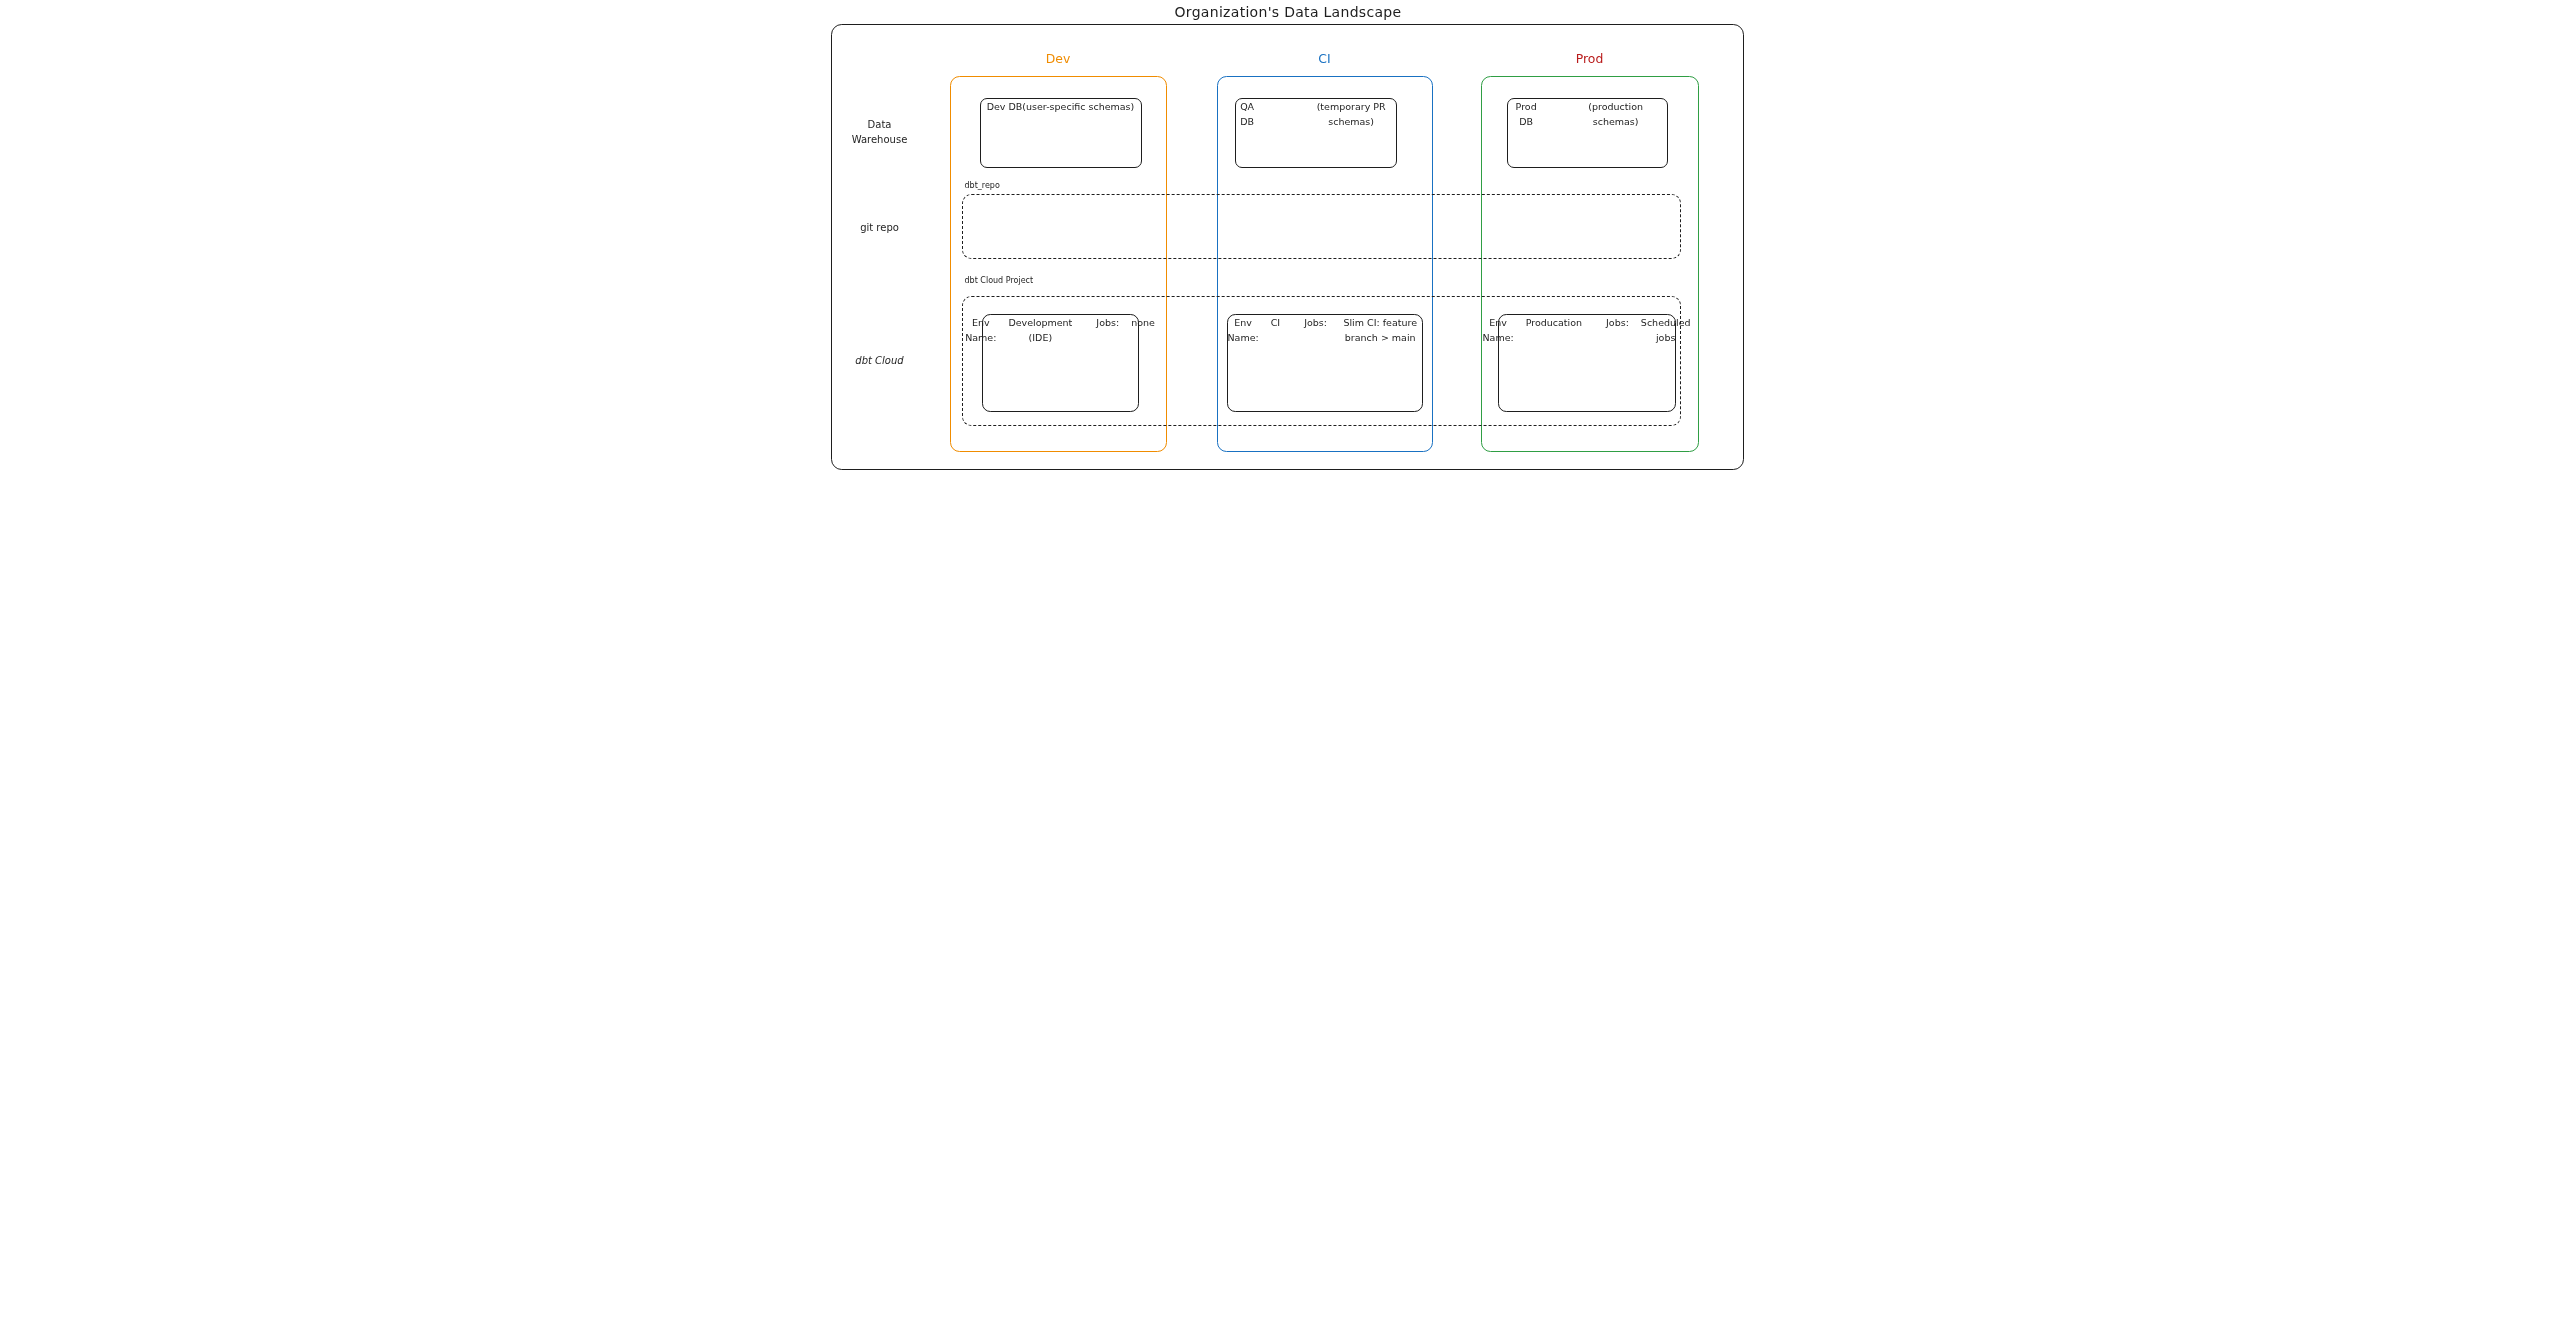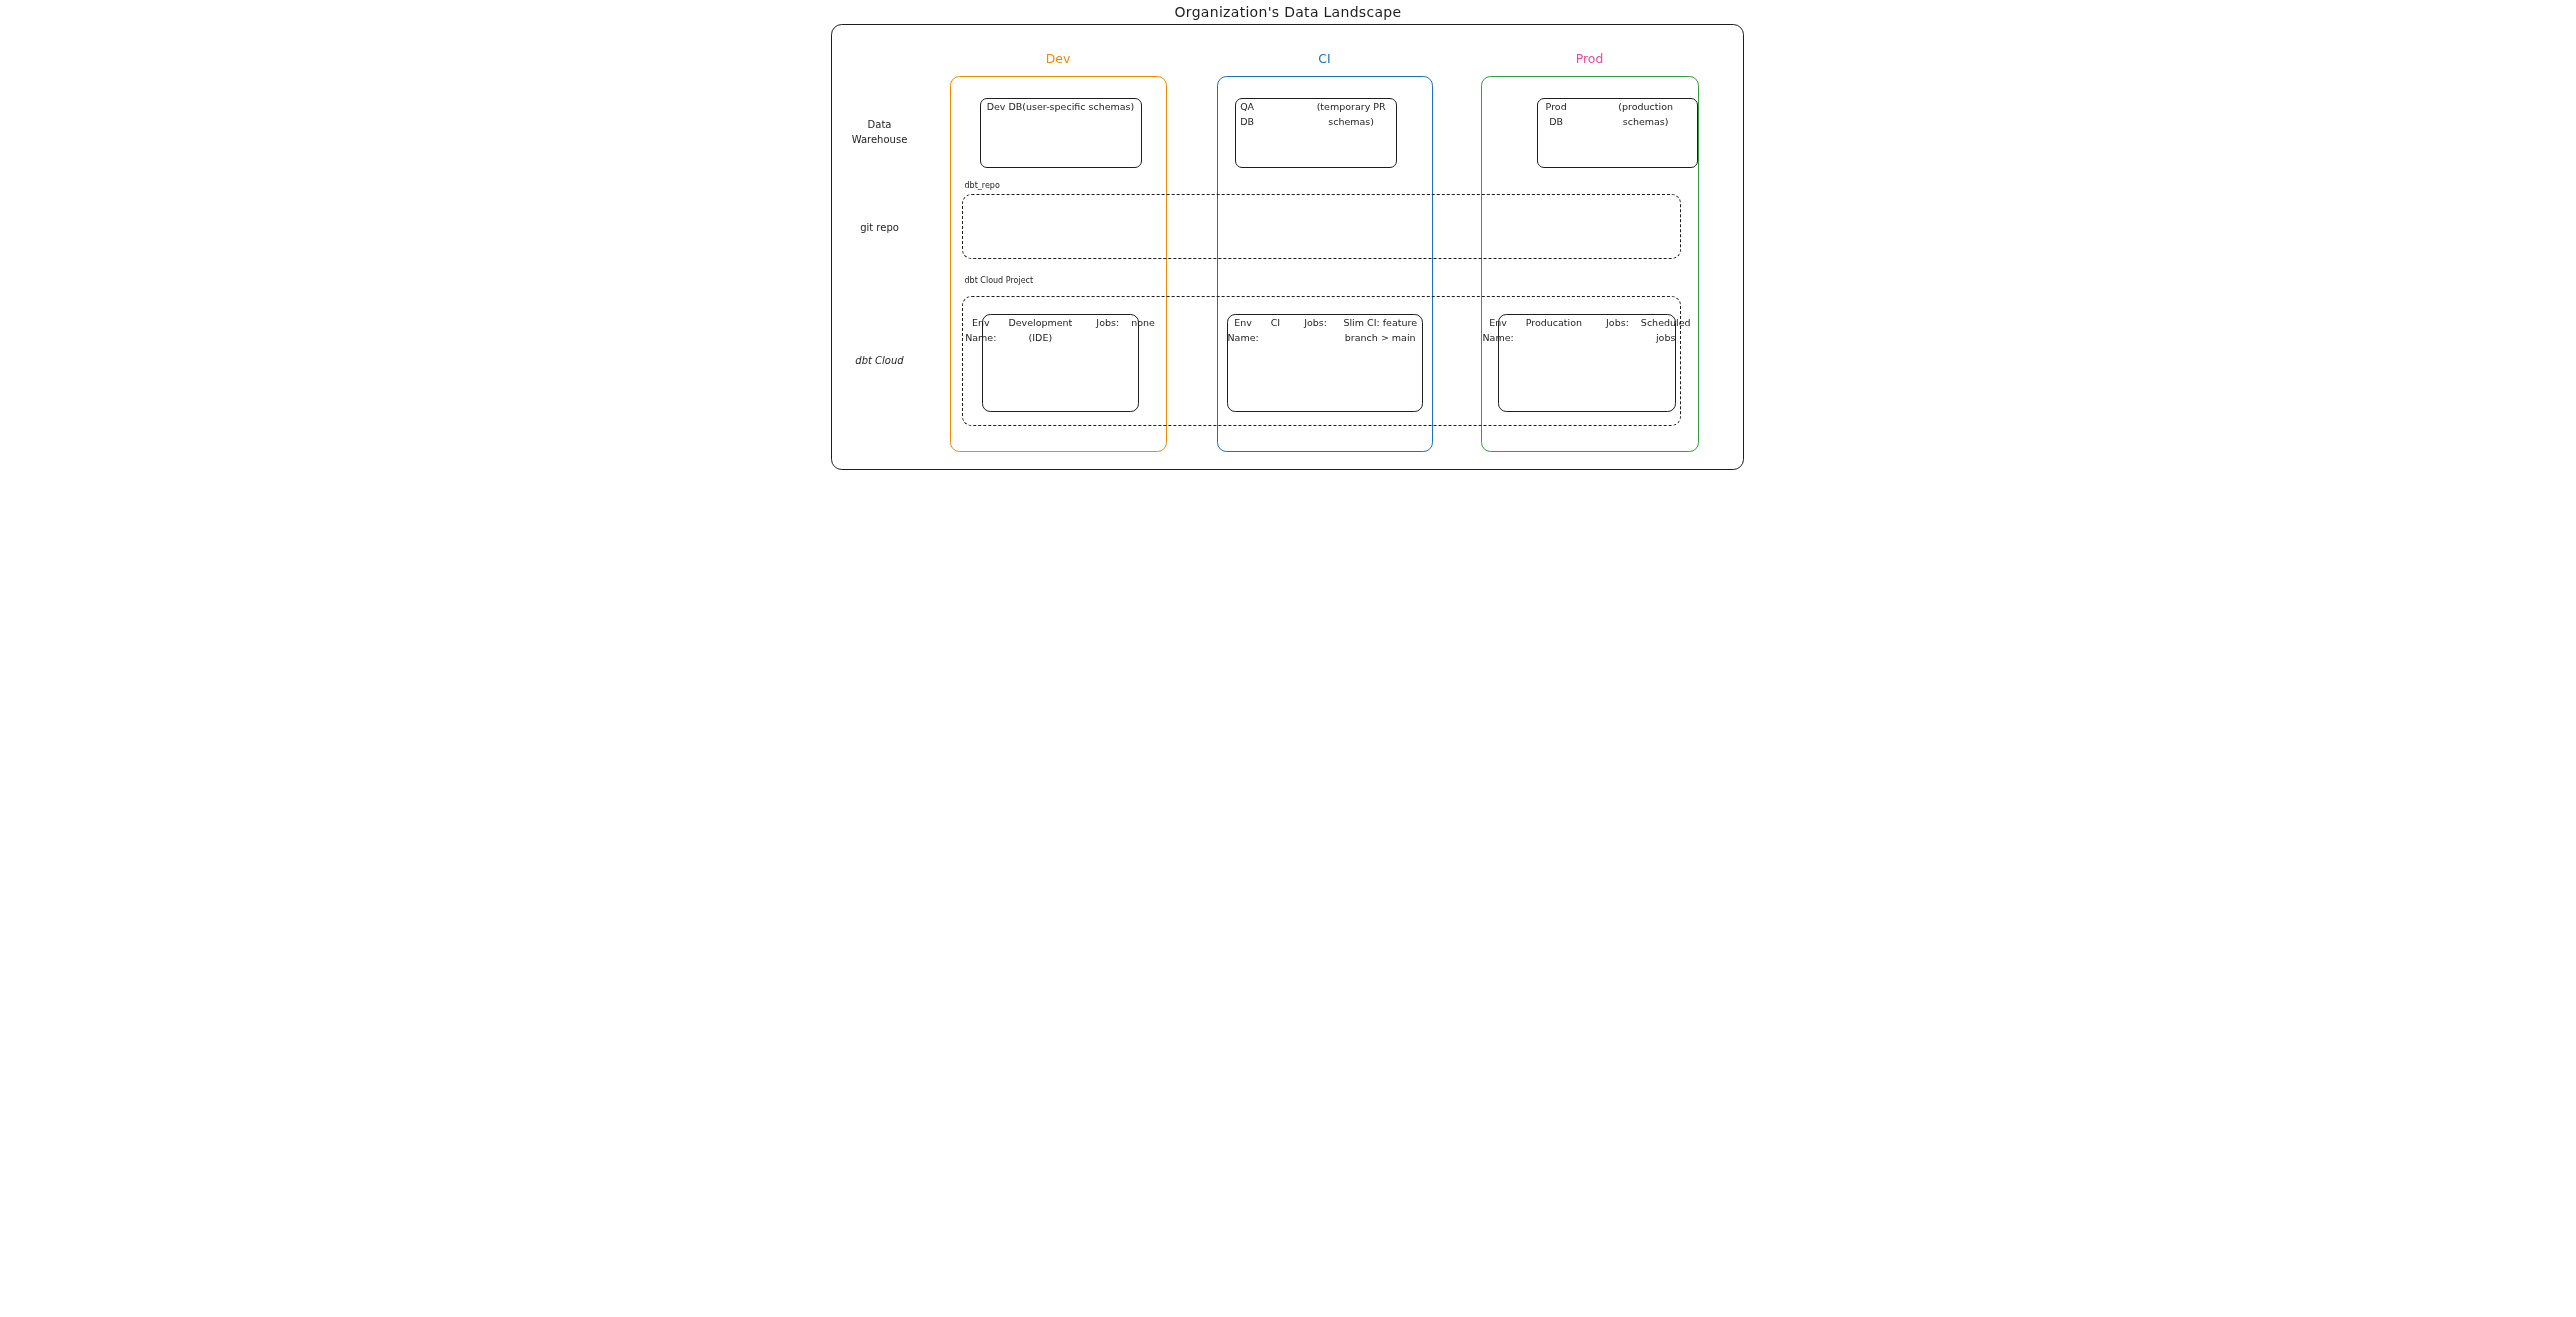--- a/index.html
+++ b/index.html
@@ -79,21 +79,21 @@
     justify-content: center;
     text-align: center;
     font-size: 9.5px;
     line-height: 15.4px;
     z-index: 3;
     background: transparent;
   }
   .wh-box { top: 98px; height: 70px; }
   .wh-dev  { left: 155px;  width: 162px; }
   .wh-ci   { left: 410px;  width: 162px; gap: 48px; }
-  .wh-prod { left: 712px; width: 161px; gap: 20px; }
+  .wh-prod { left: 682px; width: 161px; gap: 20px; }
   .group-label {
     position: absolute;
     font-size: 8px;
     z-index: 4;
   }
   .group-label-repo { left: 140px; top: 181px; }
   .group-label-dbt  { left: 140px; top: 276px; }
   .dashed-box {
     position: absolute;
     left: 137px;
@@ -133,21 +133,21 @@
 <body>
 
 <div class="canvas">
 
   <div class="title">Organization's Data Landscape</div>
 
   <div class="outer-frame"></div>
 
   <div class="col-header col-dev" style="color: rgb(240, 140, 0);">Dev</div>
   <div class="col-header col-ci" style="color: rgb(25, 113, 194);">CI</div>
-  <div class="col-header col-prod" style="color: #ec4899;">Prod</div>
+  <div class="col-header col-prod" style="color: #b91c1c;">Prod</div>
 
   <div class="col-frame col-dev" style="border-color: rgb(240, 140, 0);"></div>
   <div class="col-frame col-ci" style="border-color: rgb(25, 113, 194);"></div>
   <div class="col-frame col-prod" style="border-color: rgb(47, 158, 68);"></div>
 
   <div class="row-label row-label-dw">
     <div>Data</div>
     <div>Warehouse</div>
   </div>
   <div class="row-label row-label-git">

